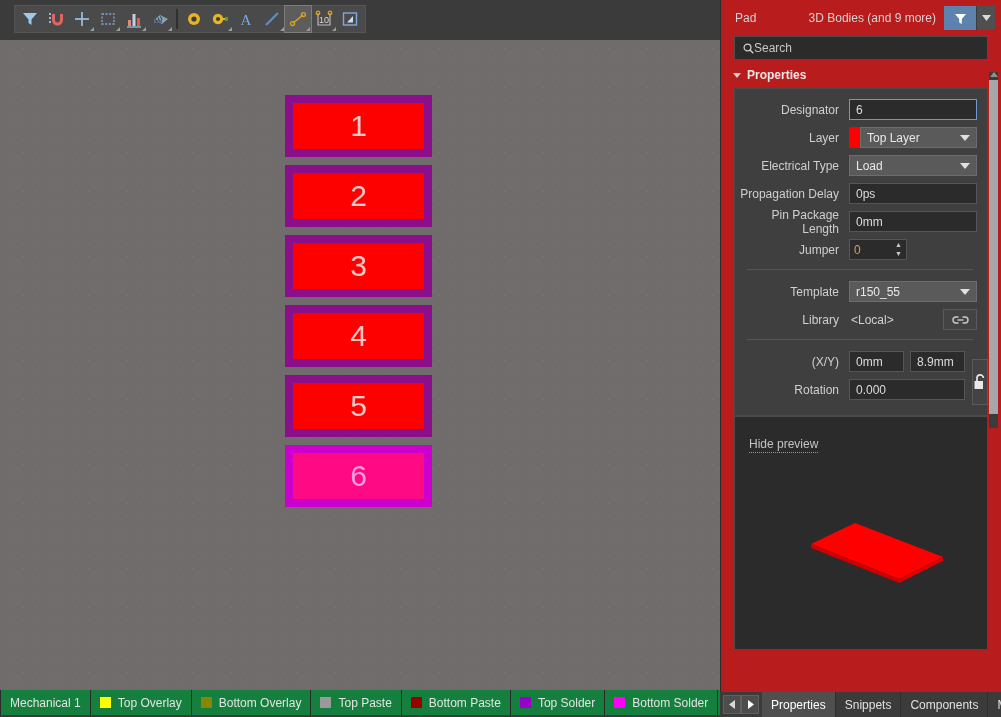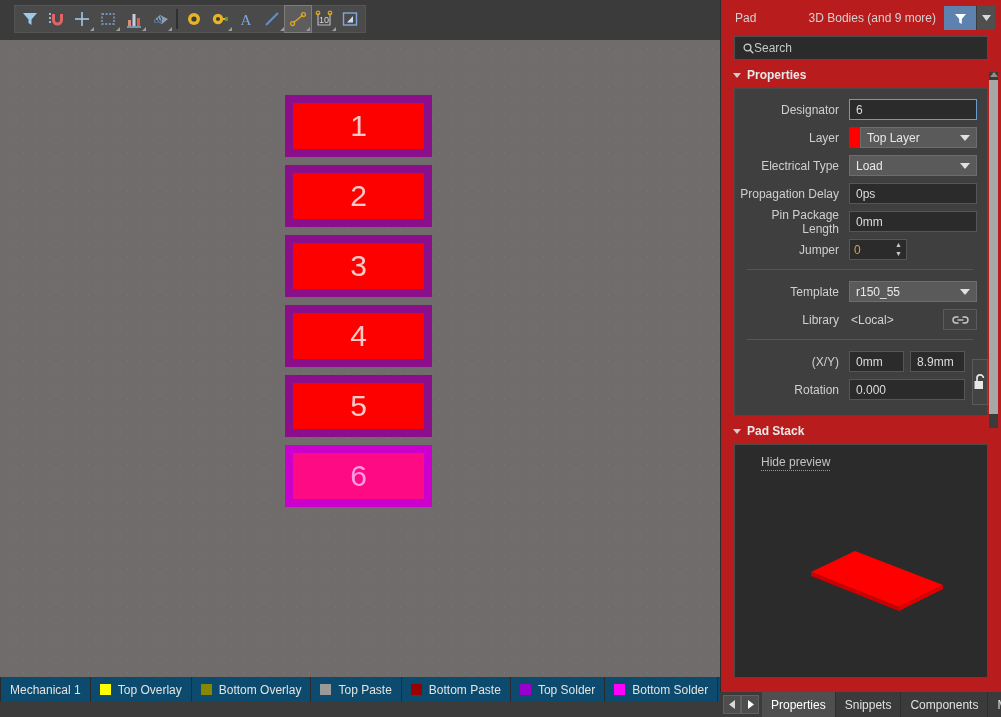--- a/index.html
+++ b/index.html
@@ -146,22 +146,22 @@
     width: 26px; height: 46px; background: #434343; border: 1px solid #5a5a5a;
     display: flex; align-items: center; justify-content: center;
     margin-left: 7px; cursor: pointer;
   }
 
   .padstack-card {
     margin: 0 13px; background: #2b2b2b; border: 1px solid #4a4a4a;
     height: 234px; position: relative; overflow: hidden;
   }
   .hide-prev {
-    position: absolute; left: 14px; top: 10px; color: #c3c3c3; font-size: 12px;
-    border-bottom: 1px dotted #9a9a9a; padding-bottom: 1px; cursor: pointer; margin-left: 12px;
+    position: absolute; left: 14px; top: 20px; color: #c3c3c3; font-size: 12px;
+    border-bottom: 1px dotted #9a9a9a; padding-bottom: 1px; cursor: pointer;
   }
   .pad3d { position: absolute; left: 72px; top: 100px; }
 
   .panel-vsb {
     position: absolute; right: 3px; top: 72px; width: 9px; height: 356px;
     background: #3b3b3b;
   }
   .panel-vsb .thumb { position:absolute; left:0; top:8px; width:9px; height:334px; background:#a7a7a7; }
   .panel-vsb .up {
     position:absolute; left:1px; top:0; width:0;height:0;
@@ -186,22 +186,22 @@
   }
   .ptab {
     display: flex; align-items: center; padding: 0 9px;
     color: #e0e0e0; font-size: 12px; border-right: 1px solid #2e2e2e;
     cursor: pointer; white-space: nowrap;
   }
   .ptab.active { background: #4f4f4f; color: #ffffff; }
 
   
   .layer-bar {
-    position: absolute; left: 0; bottom: 15px; width: 720px; height: 25px;
-    background: #0c4a6e; display: flex; align-items: stretch; overflow: hidden;
+    position: absolute; left: 0; bottom: 2px; width: 720px; height: 25px;
+    background: #15803d; display: flex; align-items: stretch; overflow: hidden;
   }
   .layer-tab {
     display: flex; align-items: center; gap: 7px; padding: 0 9px;
     color: #e3e3e3; font-size: 12px; border-right: 1px solid #2a2a2a;
     white-space: nowrap; cursor: pointer;
   }
   .layer-tab:first-child { border-left: 1px solid #2a2a2a; }
   .lsw { width: 11px; height: 11px; display: inline-block; }
 </style>
 </head>
@@ -447,24 +447,20 @@
         </div>
         <span class="lock-btn">
           <svg width="14" height="18" viewBox="0 0 14 18">
             <path d="M4 8 V5 a3.2 3.2 0 0 1 6.4 0" fill="none" stroke="#e8e8e8" stroke-width="1.7"></path>
             <rect x="1.5" y="8" width="8.5" height="8" fill="#e8e8e8"></rect>
           </svg>
         </span>
       </div>
     </div>
 
-    <div class="section-head">
-      <span class="tri"></span>
-      <span>Pad Stack</span>
-    </div>
 
     <div class="padstack-card">
       <span class="hide-prev">Hide preview</span>
       <svg class="pad3d" width="140" height="80" viewBox="0 0 140 80">
         <polygon points="4,27 48,6 136,40 92,62" fill="#ff0000"></polygon>
         <polygon points="4,27 4,31 92,66 92,62" fill="#cc0000"></polygon>
         <polygon points="92,62 92,66 136,44 136,40" fill="#dd0000"></polygon>
       </svg>
     </div>
 

